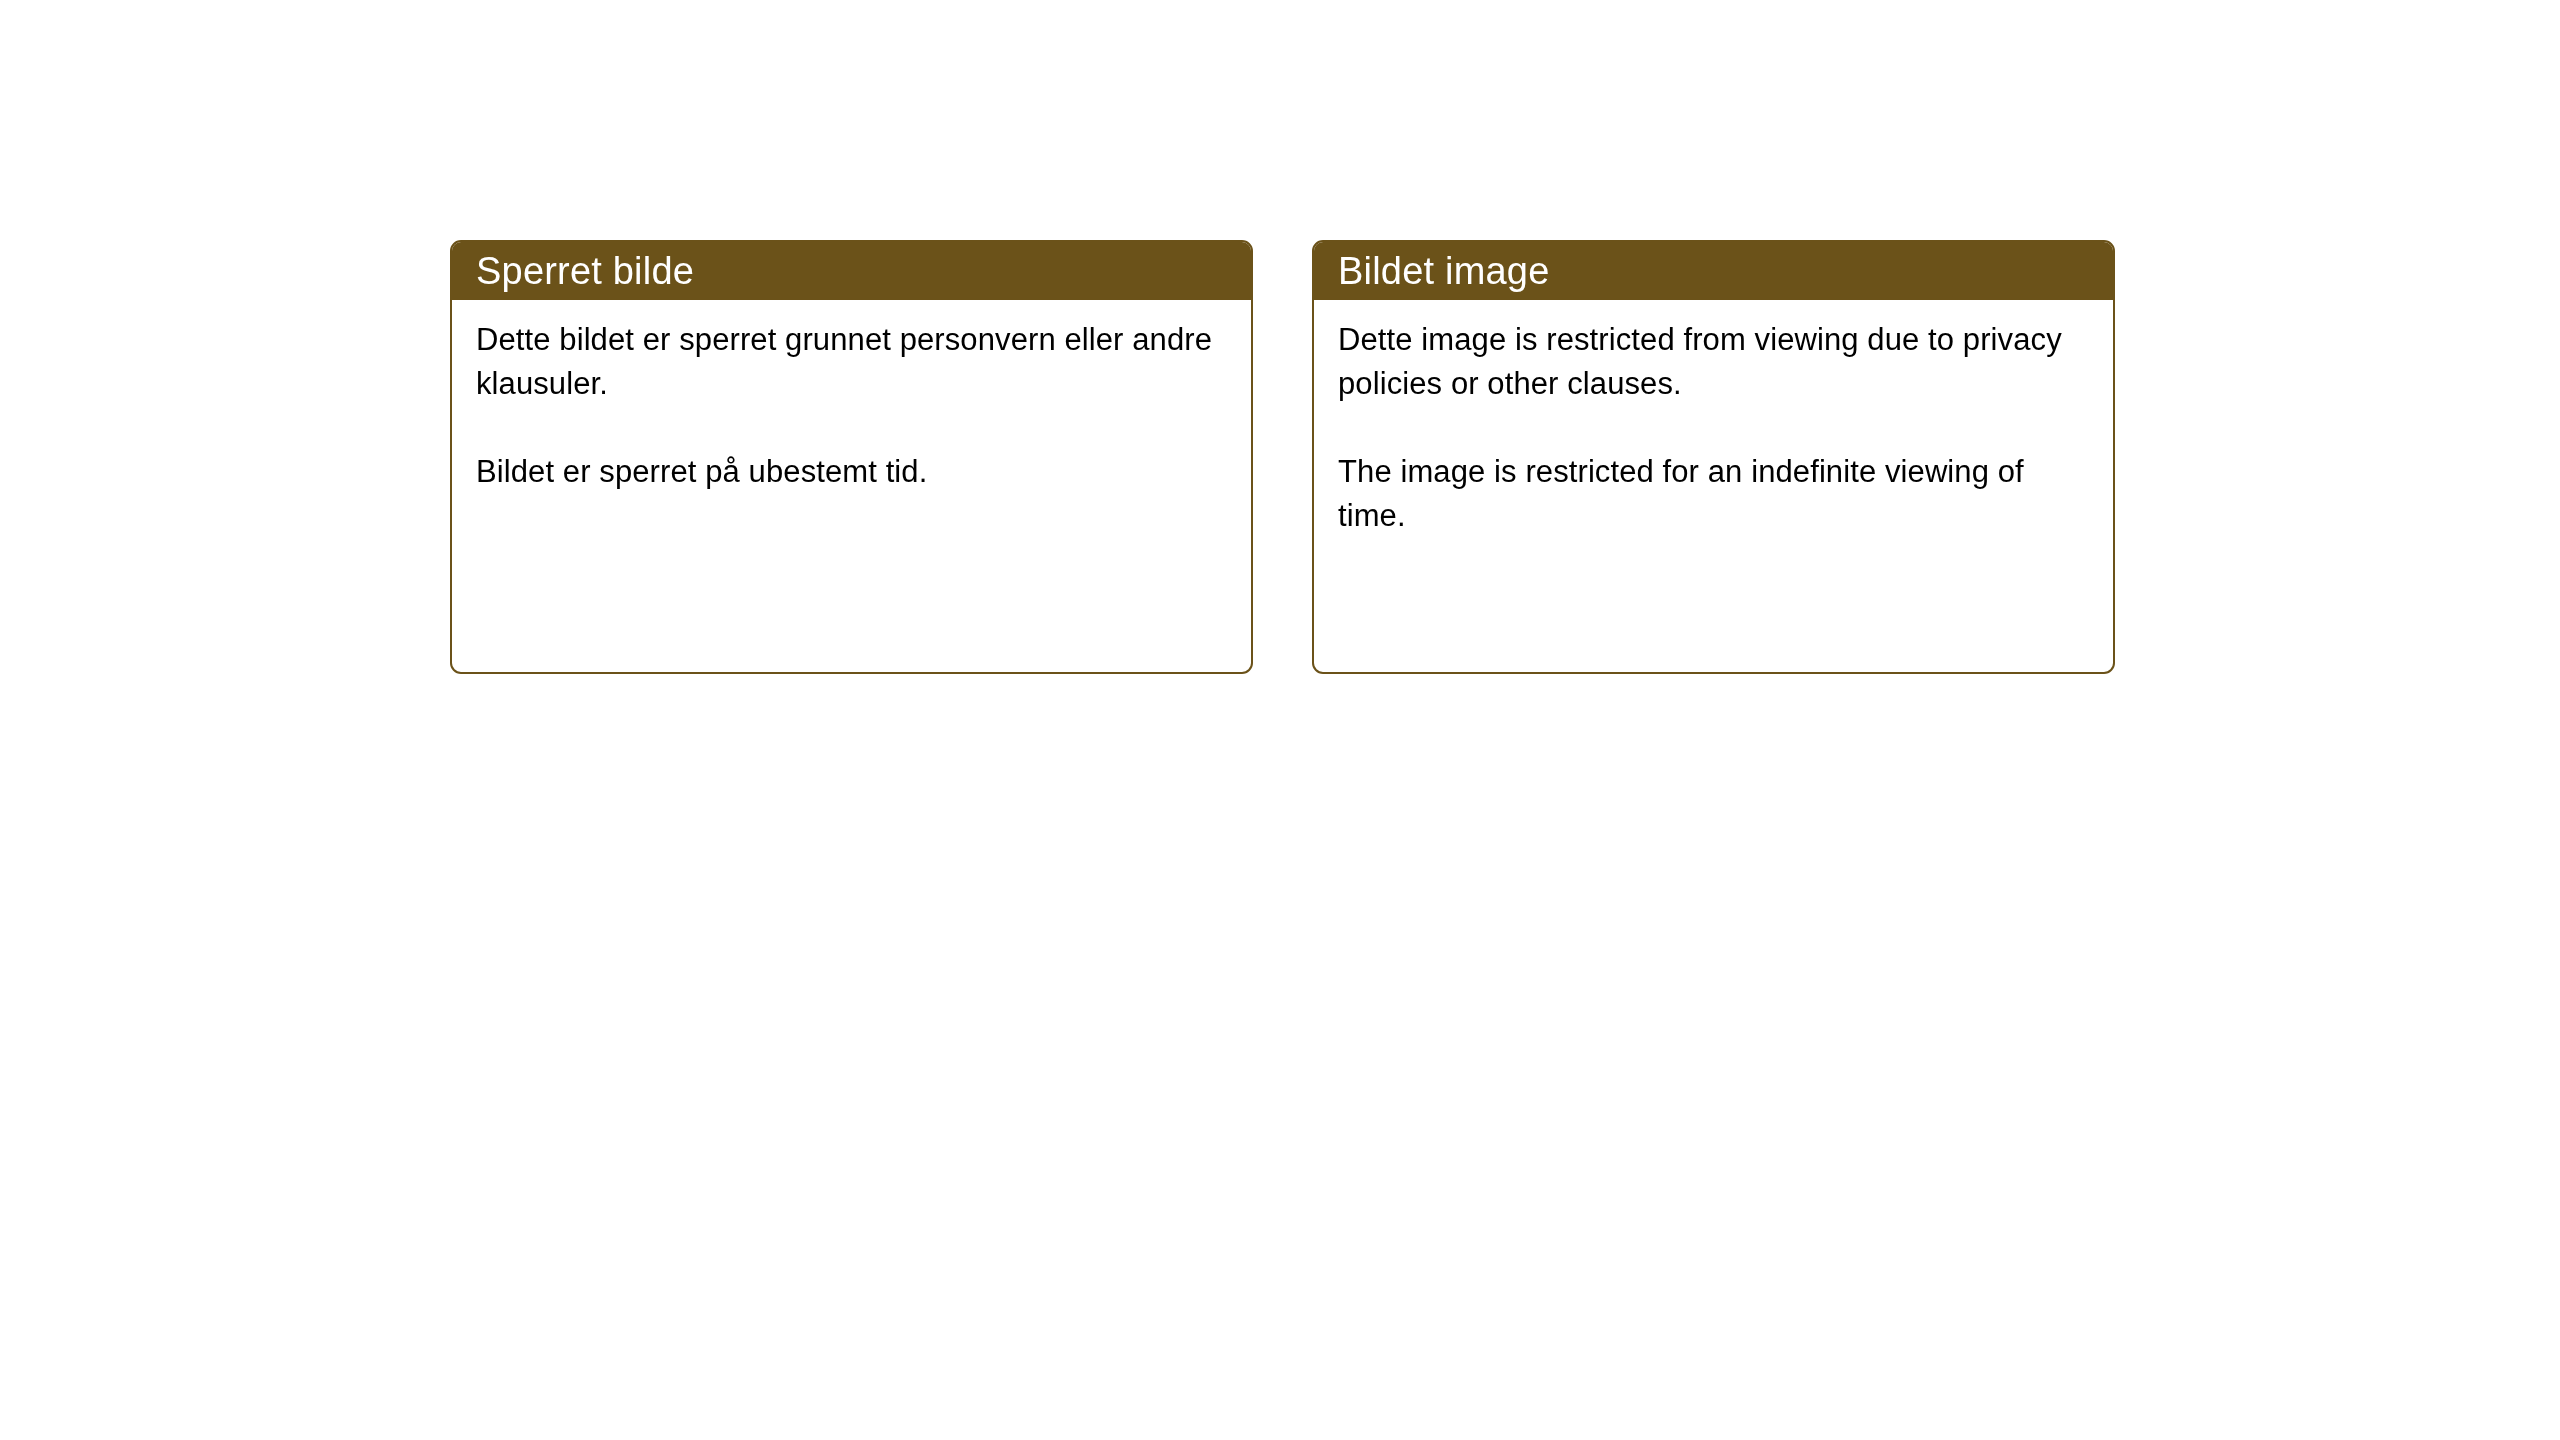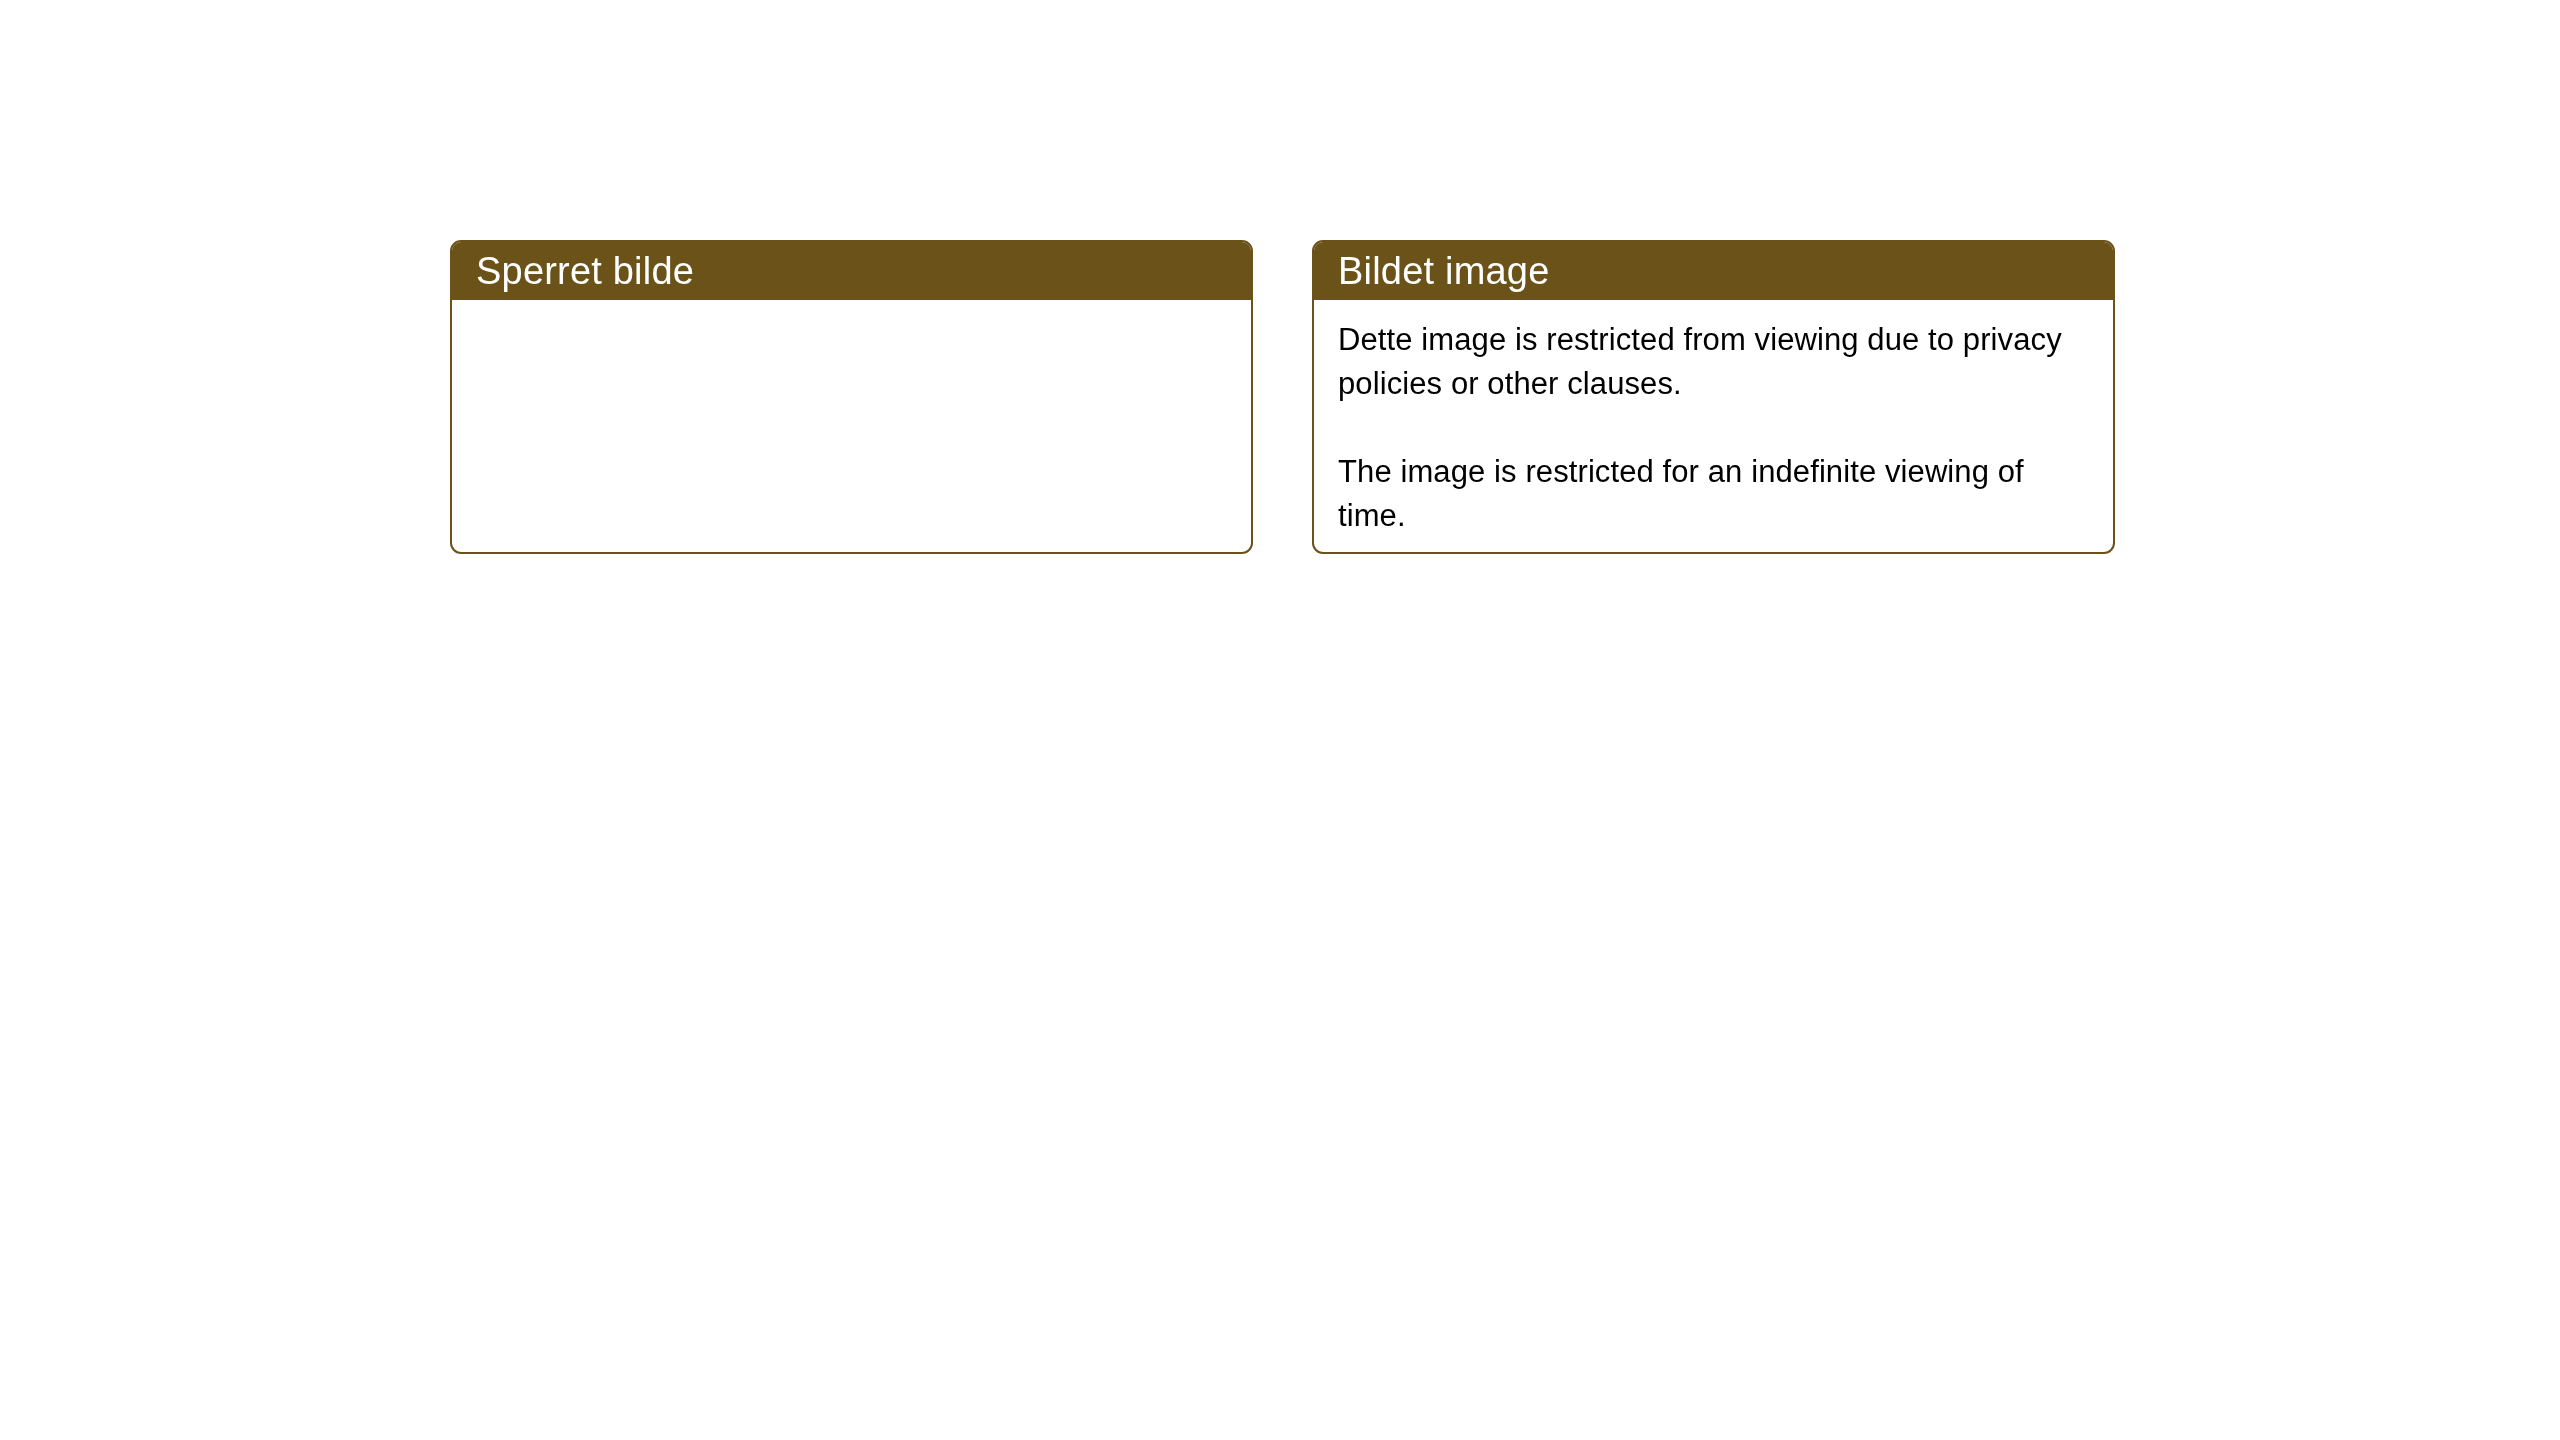--- a/index.html
+++ b/index.html
@@ -19,21 +19,21 @@
     position: relative;
     width: 2560px;
     height: 1440px;
     background: #ffffff;
   }
 
   .notice-card {
     position: absolute;
     top: 240px;
     width: 803px;
-    height: 314px;
+    height: 434px;
     box-sizing: border-box;
     background: #ffffff;
     border: 2px solid #6b5219;
     border-radius: 11px;
     overflow: hidden;
   }
 
   #card-no  { left: 450px; }
   #card-en  { left: 1312px; }
 
@@ -75,20 +75,25 @@
 </style>
 </head>
 <body>
 
 <div id="stage">
 
   <div class="notice-card" id="card-no">
     <div class="card-header">
       <span class="card-title">Sperret bilde</span>
     </div>
+    <div class="card-body">
+      <p class="card-paragraph">Dette bildet er sperret grunnet personvern eller andre klausuler.</p>
+      <div class="paragraph-gap"></div>
+      <p class="card-paragraph">Bildet er sperret på ubestemt tid.</p>
+    </div>
   </div>
 
   <div class="notice-card" id="card-en">
     <div class="card-header">
       <span class="card-title">Bildet image</span>
     </div>
     <div class="card-body">
       <p class="card-paragraph">Dette image is restricted from viewing due to privacy policies or other clauses.</p>
       <div class="paragraph-gap"></div>
       <p class="card-paragraph">The image is restricted for an indefinite viewing of time.</p>

